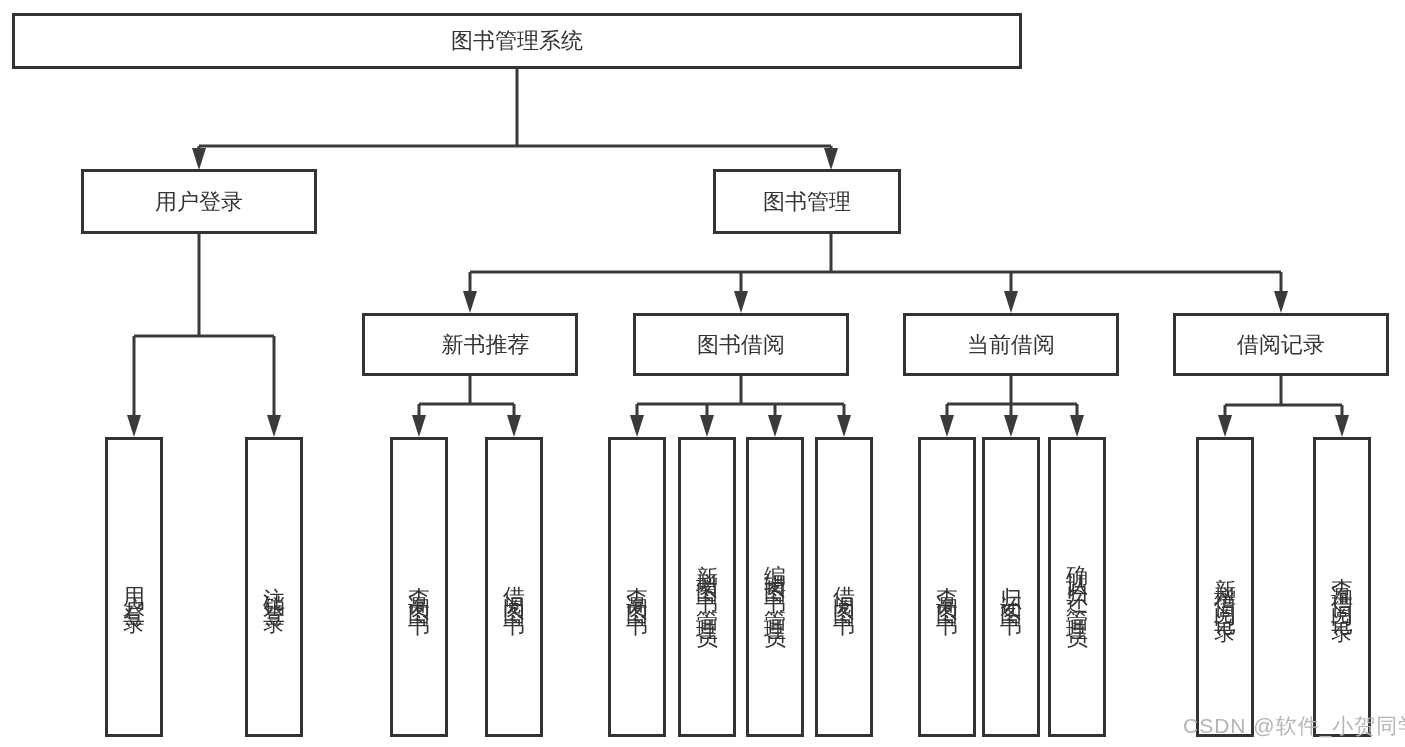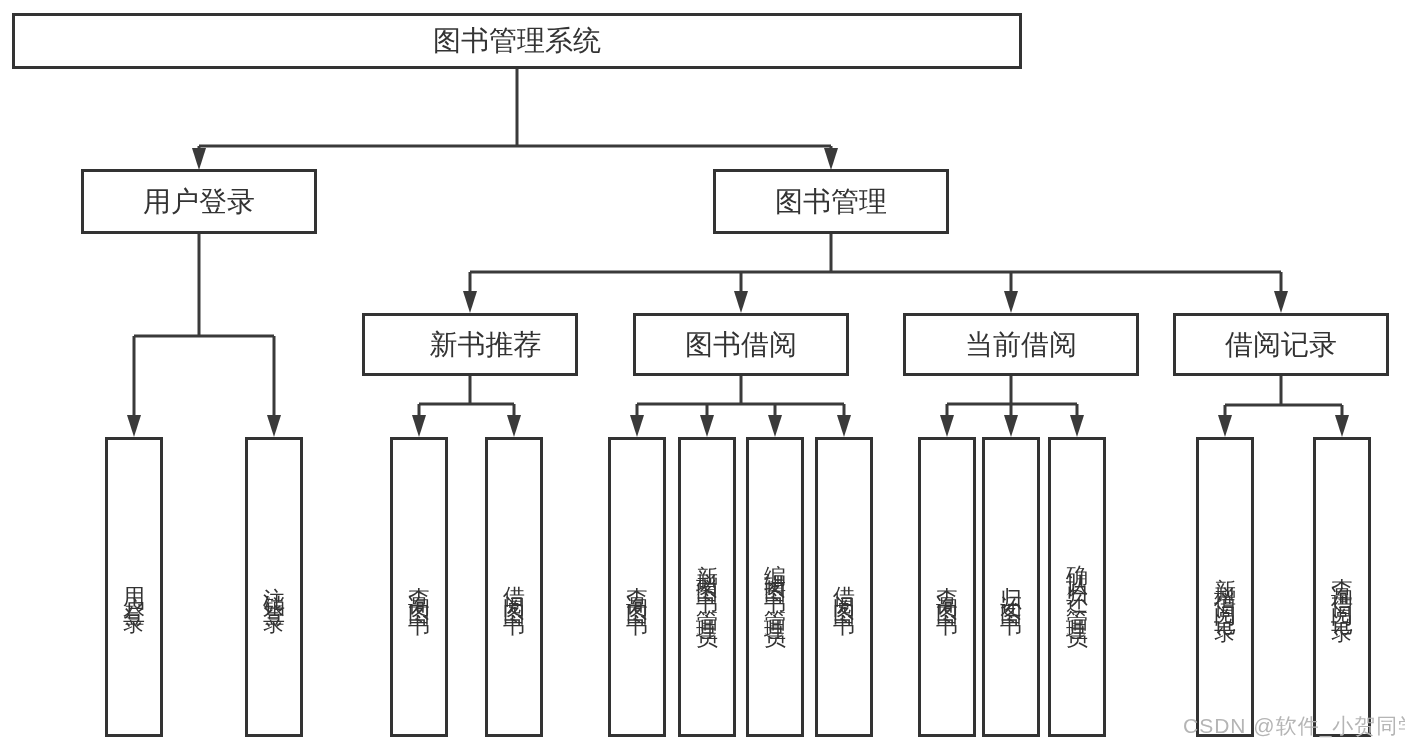--- a/index.html
+++ b/index.html
@@ -24,21 +24,21 @@
   .box {
     position: absolute;
     box-sizing: border-box;
     background: #ffffff;
     border: 3px solid #333333;
     color: #333333;
     display: flex;
     align-items: center;
     justify-content: center;
     z-index: 2;
-    font-size: 28px;
+    font-size: 22px;
     line-height: 1;
   }
   .leaf {
     font-size: 22px;
   }
   .leaf .label {
     writing-mode: vertical-rl;
     text-orientation: mixed;
     letter-spacing: 9px;
     white-space: nowrap;
@@ -95,31 +95,31 @@
     <polygon fill="#3a3a3a" stroke="none" points="1335,415 1349,415 1342,437"></polygon>
   </svg>
 
   <div class="box" style="left:12px; top:13px; width:1010px; height:56px;">
     <span class="label">图书管理系统</span>
   </div>
 
   <div class="box" style="left:81px; top:169px; width:236px; height:65px;">
     <span class="label">用户登录</span>
   </div>
-  <div class="box" style="left:713px; top:169px; width:236px; height:65px;">
+  <div class="box" style="left:713px; top:169px; width:188px; height:65px;">
     <span class="label">图书管理</span>
   </div>
 
   <div class="box" style="left:362px; top:313px; width:216px; height:63px;padding-left:31px;">
     <span class="label">新书推荐</span>
   </div>
   <div class="box" style="left:633px; top:313px; width:216px; height:63px;">
     <span class="label">图书借阅</span>
   </div>
-  <div class="box" style="left:903px; top:313px; width:236px; height:63px;">
+  <div class="box" style="left:903px; top:313px; width:216px; height:63px;">
     <span class="label">当前借阅</span>
   </div>
   <div class="box" style="left:1173px; top:313px; width:216px; height:63px;">
     <span class="label">借阅记录</span>
   </div>
 
   <div class="box leaf" style="left:105px; top:437px; width:58px; height:300px;">
     <span class="label">用户登录</span>
   </div>
   <div class="box leaf" style="left:245px; top:437px; width:58px; height:300px;">

